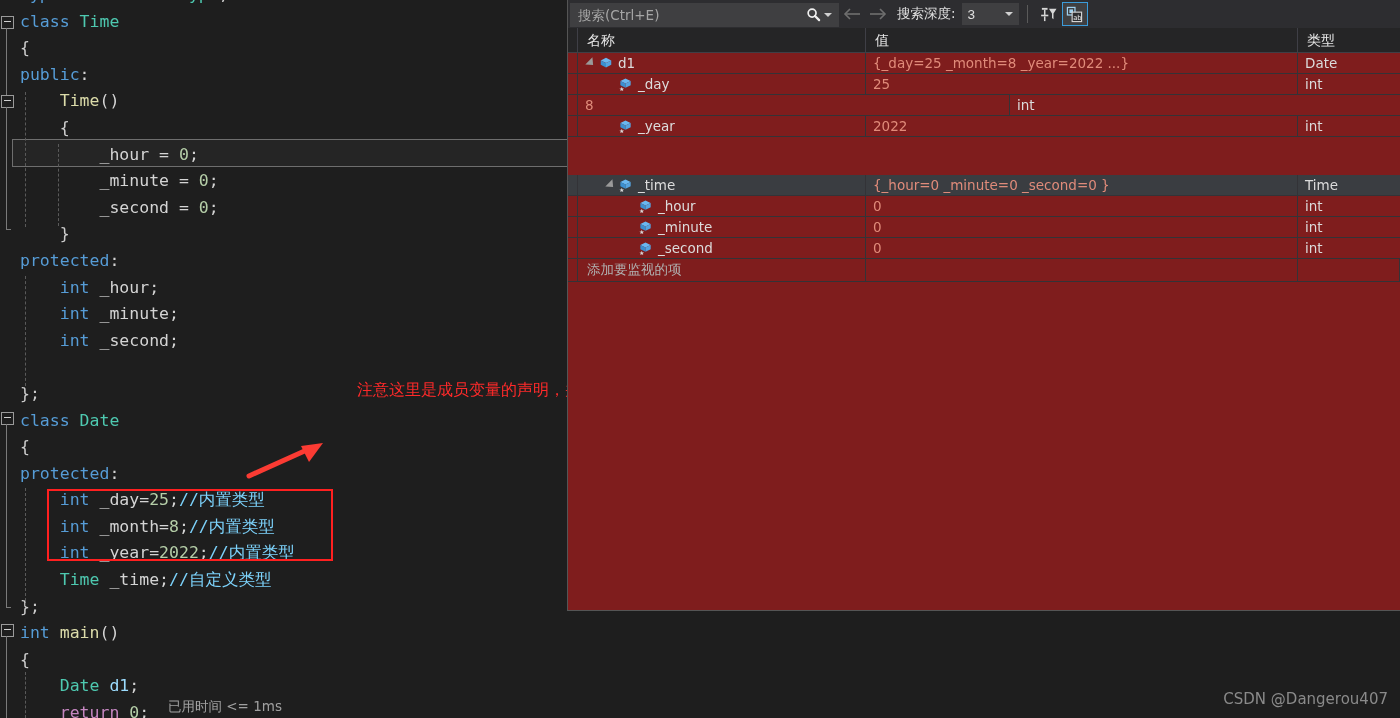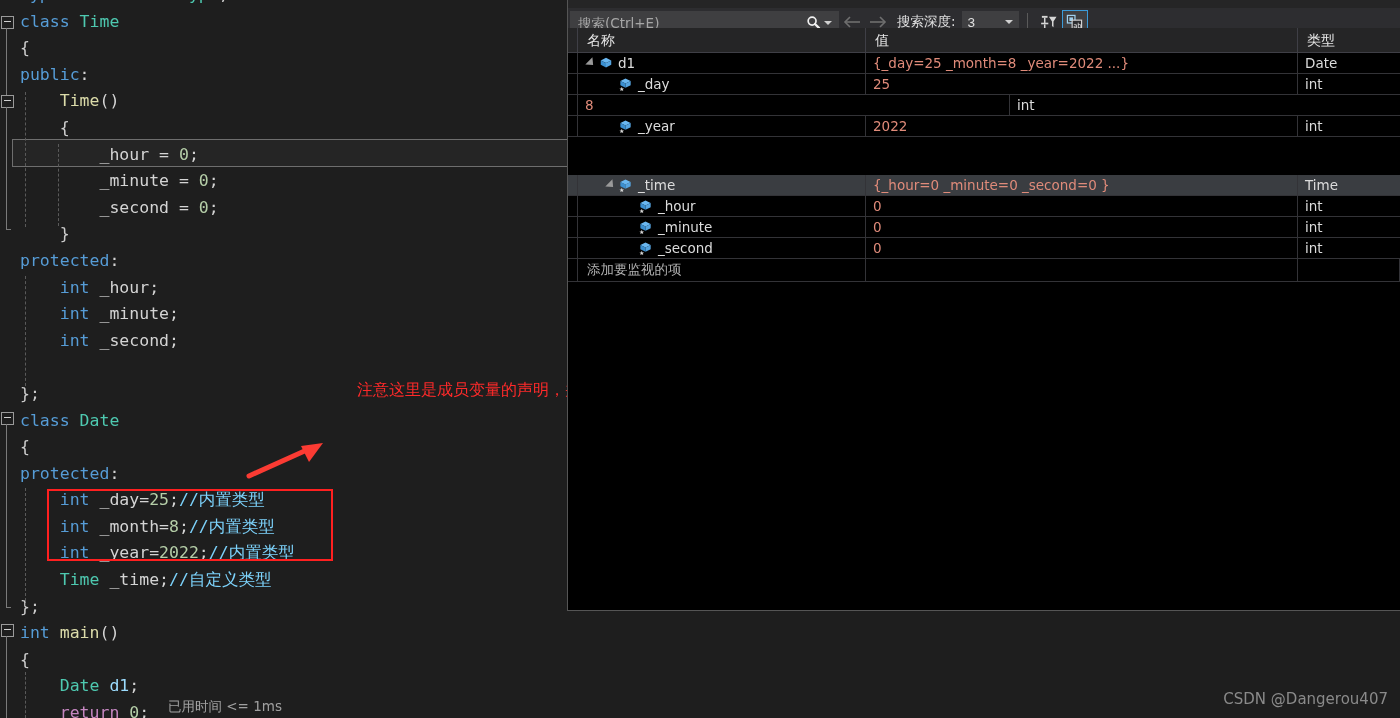--- a/index.html
+++ b/index.html
@@ -79,21 +79,21 @@
   #splitter-h{
     position:absolute;left:567px;top:610px;width:833px;height:1px;background:#555;
   }
 
   
   #watch{
     position:absolute;left:568px;top:0;width:832px;height:610px;
     background:#252526;
   }
   #watch-toolbar{
-    position:absolute;left:0;top:8px;width:832px;height:28px;
+    position:absolute;left:0;top:0;width:832px;height:28px;
     background:#2d2d30;display:flex;align-items:center;
   }
   .search-wrap{
     width:269px;height:24px;margin-left:2px;margin-top:1px;
     background:#3f3f41;border:1px solid #3f3f41;
     display:flex;align-items:center;box-sizing:border-box;
   }
   .search-input{
     flex:1;background:transparent;border:0;outline:0;
     color:#a0a0a0;font-size:13.5px;padding-left:7px;
@@ -119,21 +119,21 @@
   }
   .depth-val{color:#e0e0e0;font-size:13.5px;padding-left:6px;flex:1;}
   .tb-sep{width:1px;height:18px;background:#5a5a5a;margin:0 8px;}
   .tb-btn{
     width:26px;height:24px;display:flex;align-items:center;justify-content:center;
     box-sizing:border-box;
   }
   .tb-btn.active{border:1px solid #3b9bd9;background:#3f3f41;}
 
   
-  #grid{position:absolute;left:0;top:28px;width:832px;height:582px;background:#000000;}
+  #grid{position:absolute;left:0;top:28px;width:832px;height:582px;background:#7f1d1d;}
   .grid-head{
     position:relative;height:24px;background:#252526;
     border-bottom:1px solid #3f3f46;display:flex;
   }
   .gh{
     color:#e6e6e6;font-size:14px;padding-left:9px;line-height:24px;
     box-sizing:border-box;border-right:1px solid #3f3f46;
     font-family:"DejaVu Sans","Liberation Sans",sans-serif;
     overflow:hidden;white-space:nowrap;
   }

